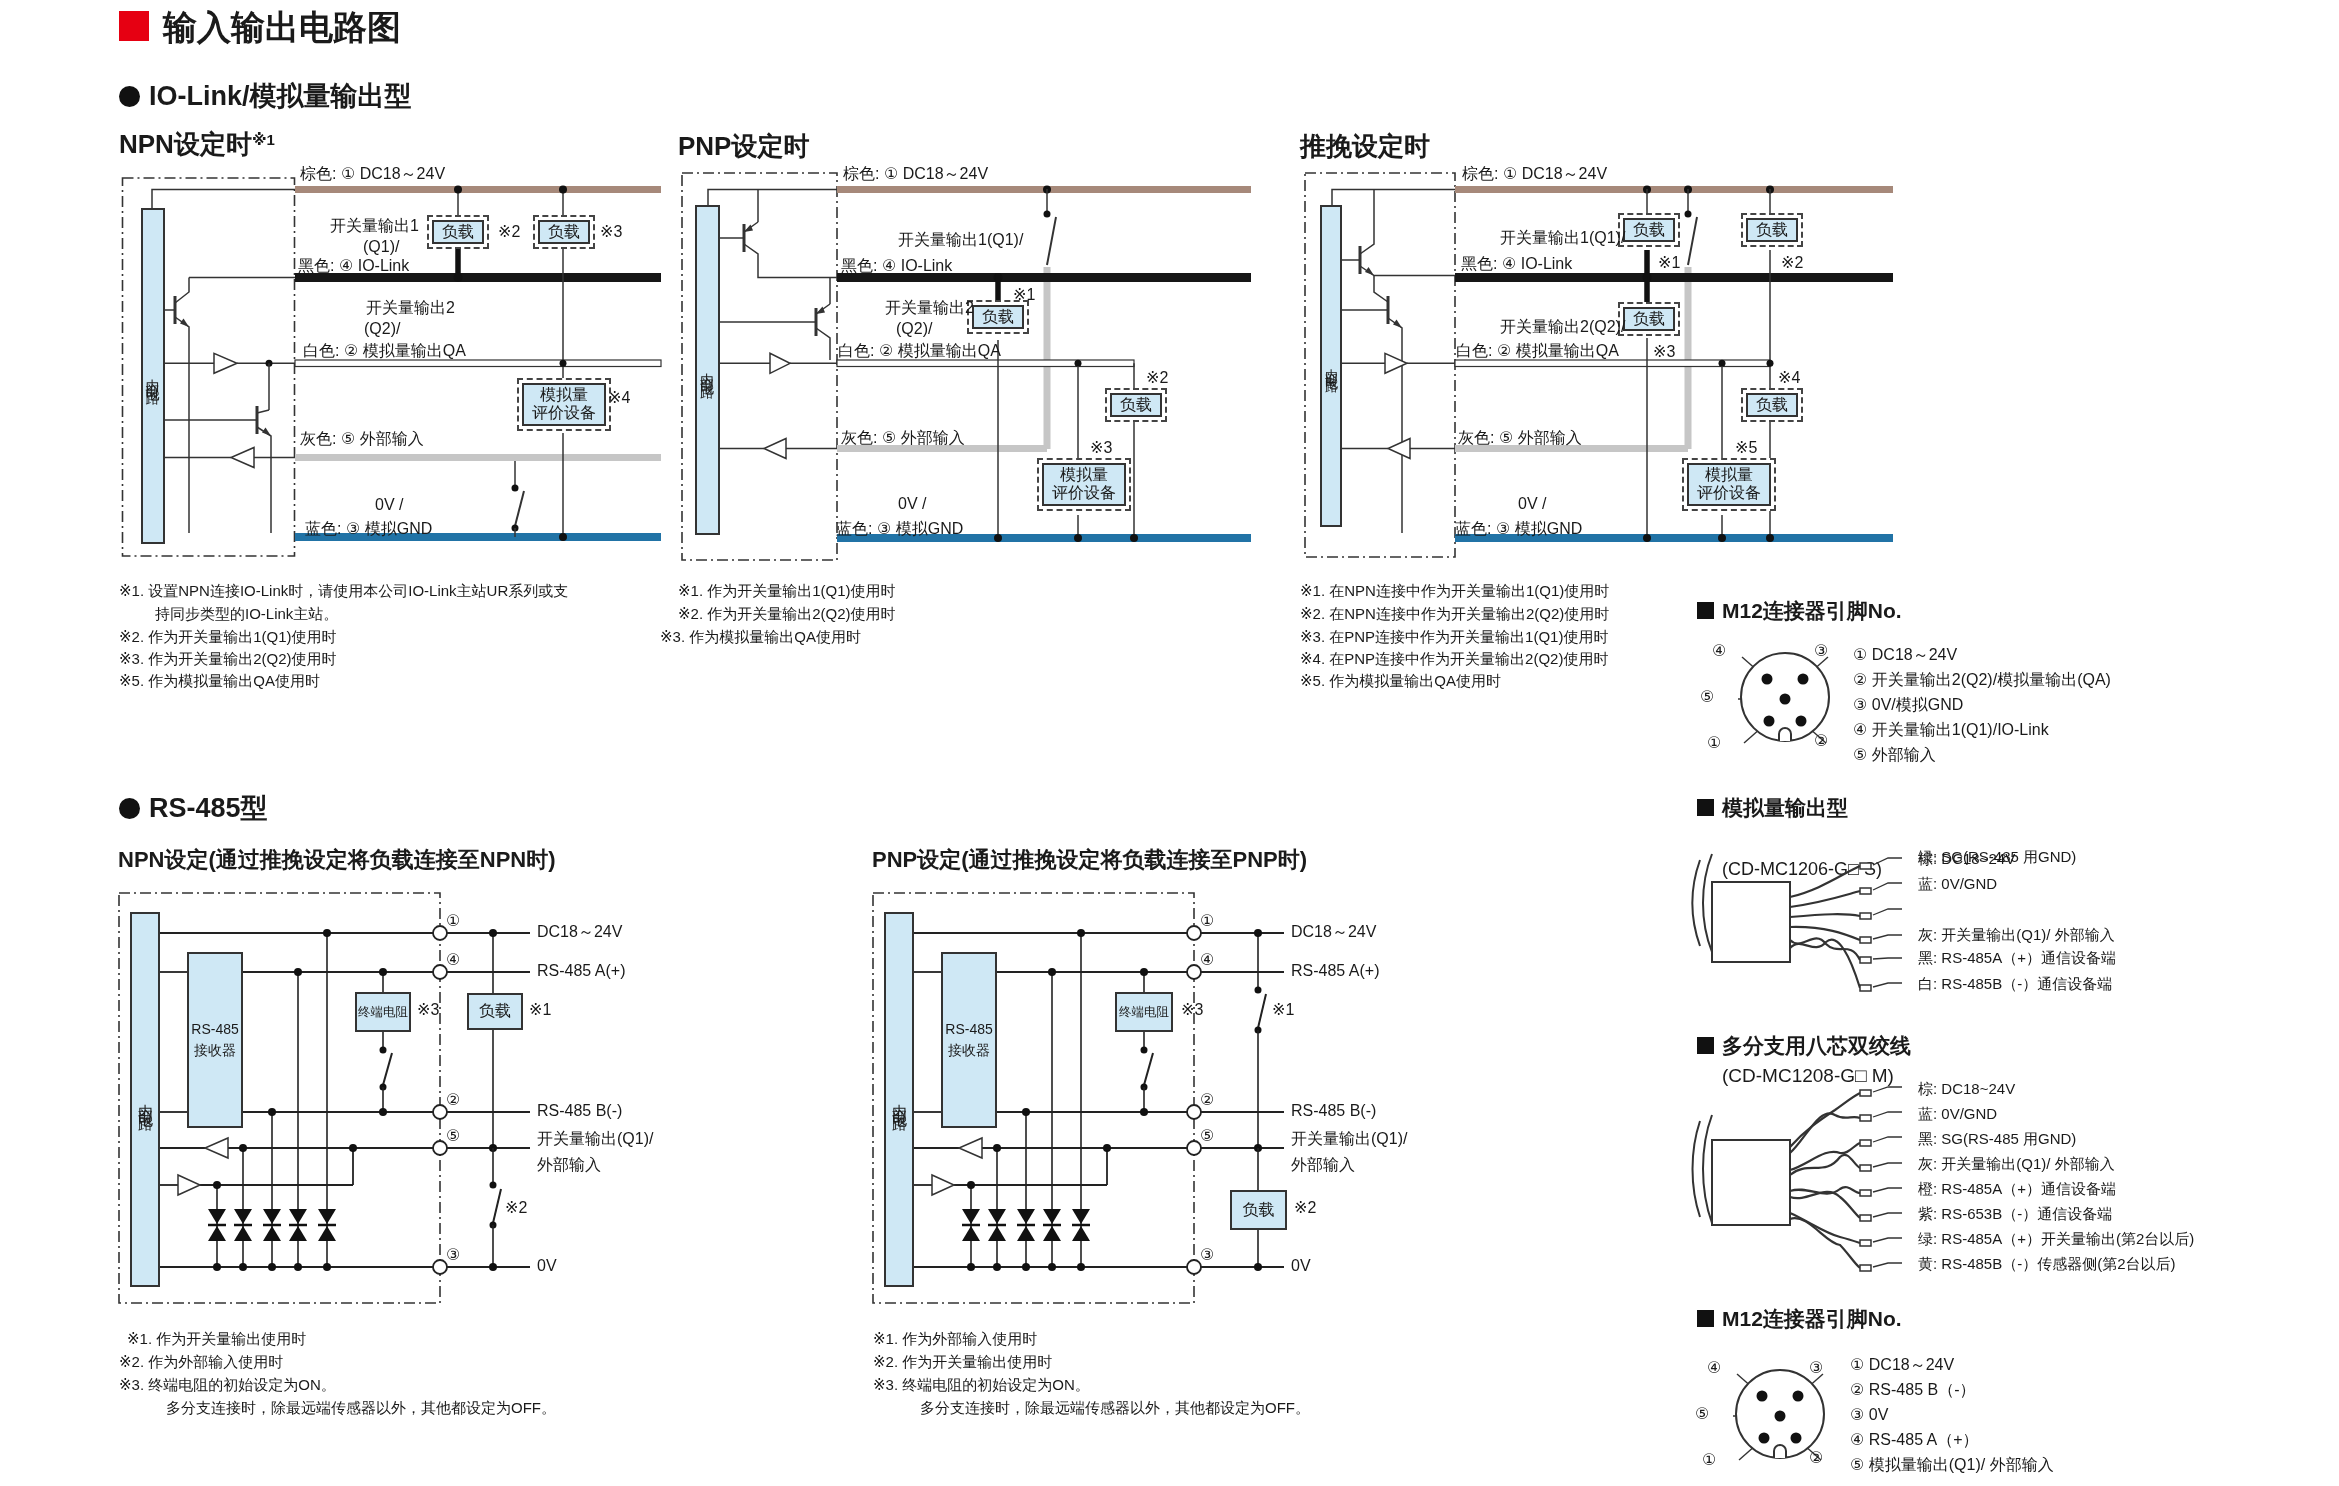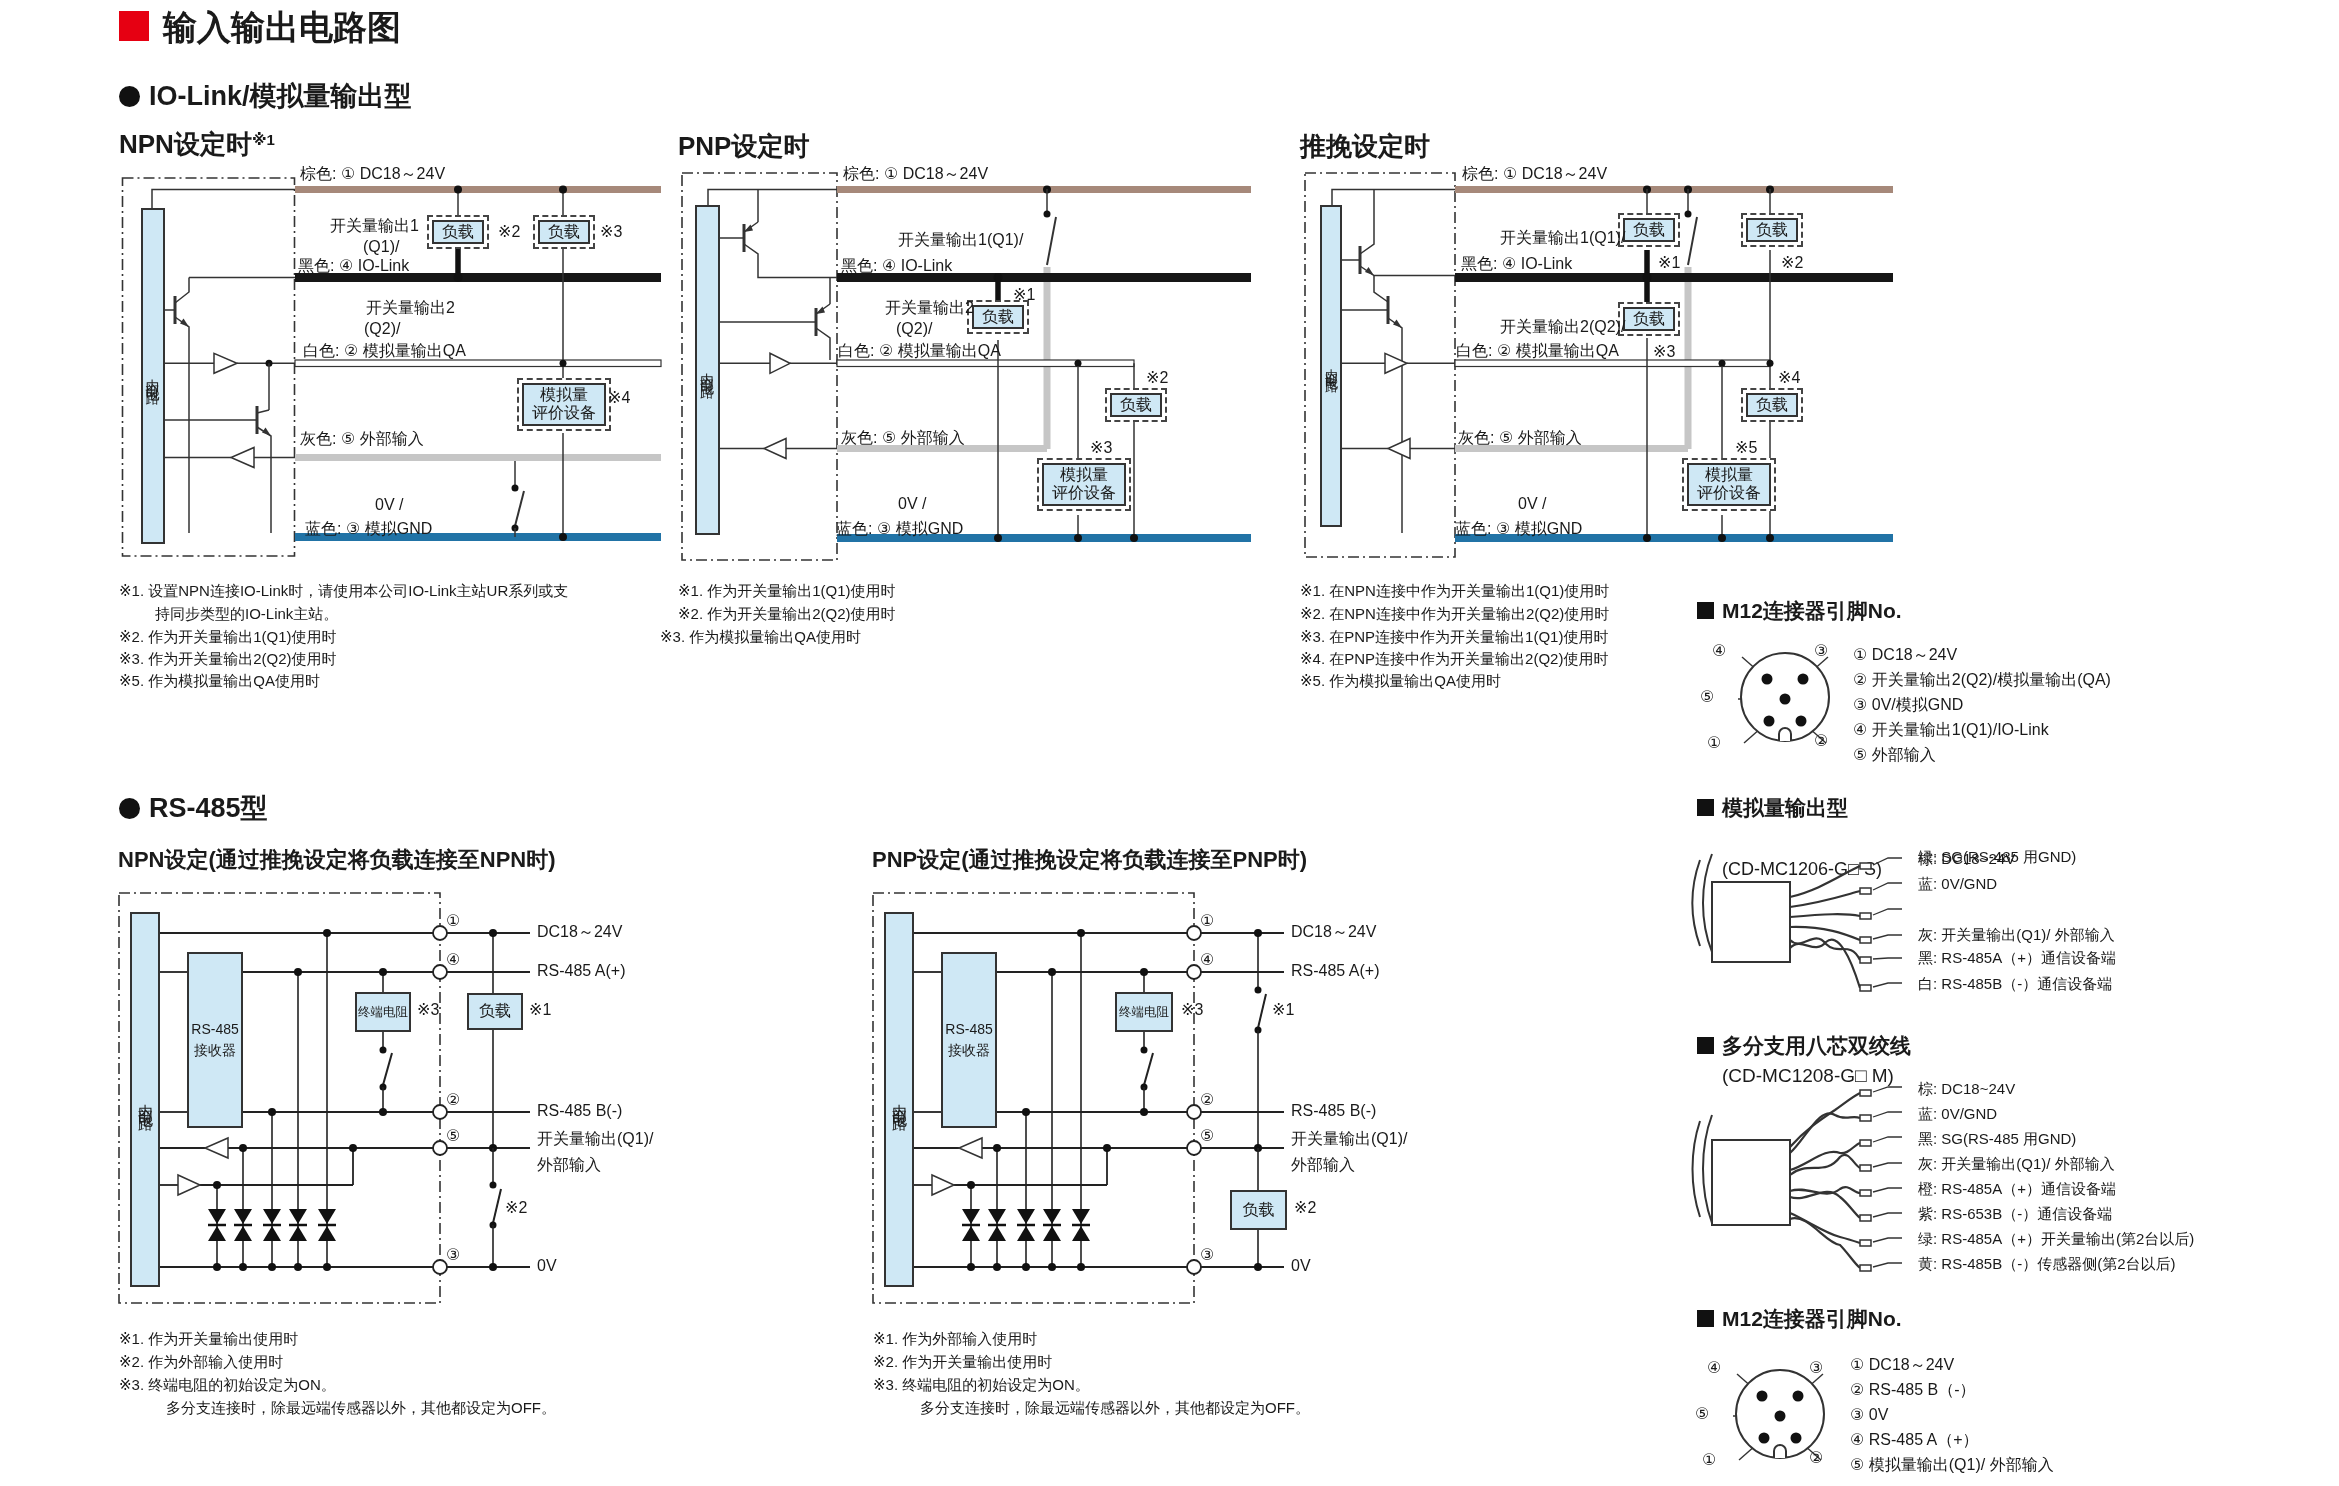--- a/index.html
+++ b/index.html
@@ -566,21 +566,21 @@
 <div class="pin" style="left:1200px;top:1090px">②</div>
 <div class="pin" style="left:1200px;top:1126px">⑤</div>
 <div class="pin" style="left:1200px;top:1245px">③</div>
 <div class="lbl" style="left:1291px;top:922px">DC18～24V</div>
 <div class="lbl" style="left:1291px;top:961px">RS-485 A(+)</div>
 <div class="lbl" style="left:1291px;top:1101px">RS-485 B(-)</div>
 <div class="lbl" style="left:1291px;top:1129px">开关量输出(Q1)/</div>
 <div class="lbl" style="left:1291px;top:1155px">外部输入</div>
 <div class="lbl" style="left:1291px;top:1256px">0V</div>
 
-<div class="note" style="left:119px;top:1330px">※1. 作为开关量输出使用时</div>
+<div class="note" style="left:127px;top:1330px">※1. 作为开关量输出使用时</div>
 <div class="note" style="left:119px;top:1353px">※2. 作为外部输入使用时</div>
 <div class="note" style="left:119px;top:1376px">※3. 终端电阻的初始设定为ON。</div>
 <div class="note" style="left:166px;top:1399px">多分支连接时，除最远端传感器以外，其他都设定为OFF。</div>
 <div class="note" style="left:873px;top:1330px">※1. 作为外部输入使用时</div>
 <div class="note" style="left:873px;top:1353px">※2. 作为开关量输出使用时</div>
 <div class="note" style="left:873px;top:1376px">※3. 终端电阻的初始设定为ON。</div>
 <div class="note" style="left:920px;top:1399px">多分支连接时，除最远端传感器以外，其他都设定为OFF。</div>
 
 <div class="lbl t21" style="left:1697px;top:795px"><span class="blksq"></span><span>模拟量输出型</span></div>
 <div class="lbl" style="left:1722px;top:858px;font-size:18px">(CD-MC1206-G□ S)</div>

